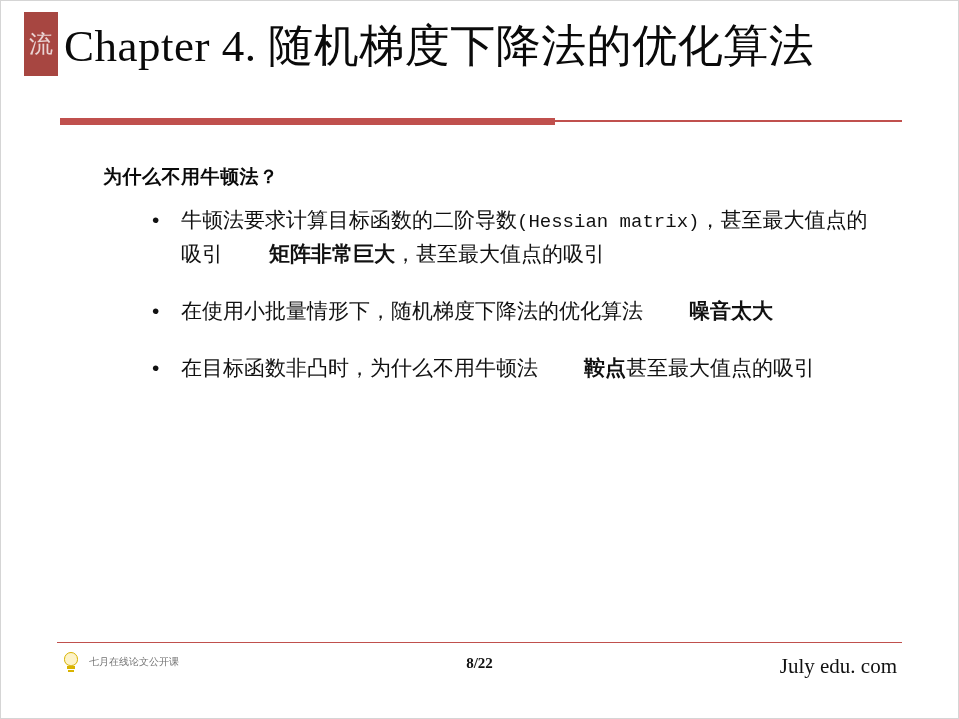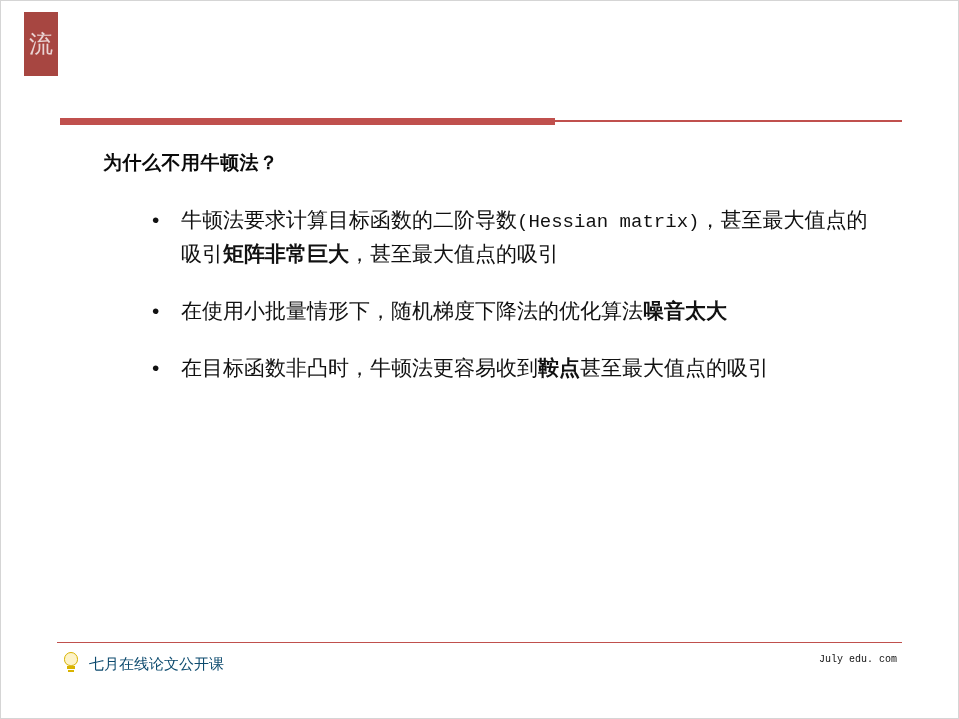--- a/index.html
+++ b/index.html
@@ -83,21 +83,21 @@
   
   .content {
     position: absolute;
     left: 0;
     top: 140px;
     width: 959px;
   }
   .subhead {
     position: absolute;
     left: 103px;
-    top: 10px;
+    top: 24px;
     font-size: 19px;
     font-weight: bold;
     color: #0a0a0a;
     letter-spacing: 0.5px;
   }
   .bullets {
     position: absolute;
     left: 148px;
     top: 64px;
     width: 740px;
@@ -113,20 +113,21 @@
   .bullet .dot {
     position: absolute;
     left: 4px;
     top: 0;
     font-size: 21px;
     line-height: 31px;
     color: #111111;
   }
   .bullet b {
     font-weight: bold;
+    margin-left: 46px;
   }
   .latin {
     font-family: Liberation Mono, monospace;
     font-size: 19px;
   }
 
   
   .footer-rule {
     position: absolute;
     left: 57px;
@@ -166,79 +167,81 @@
     left: 6px;
     top: 18px;
     width: 6px;
     height: 2px;
     background: #d9b300;
   }
   .footer-left {
     position: absolute;
     left: 89px;
     top: 655px;
-    font-size: 15px;
-    color: #0c4a6e;
+    font-size: 10px;
+    color: #737373;
   }
   .footer-center {
     position: absolute;
     left: 0;
     top: 655px;
     width: 959px;
     text-align: center;
     font-size: 15px;
     font-weight: bold;
     font-family: "Liberation Serif", serif;
     color: #111111;
   }
   .footer-right {
     position: absolute;
     right: 62px;
     top: 654px;
-    font-size: 10px;
-    font-family: Liberation Mono, monospace;
+    font-size: 21px;
+    font-family: Liberation Serif, serif;
     color: #111111;
   }
   .frame {
     position: absolute;
     left: 0;
     top: 0;
     width: 959px;
     height: 719px;
     border: 1px solid #d5d5d5;
     box-sizing: border-box;
     pointer-events: none;
   }
 </style>
 </head>
 <body>
 
 <div class="slide">
 
   <div class="header">
     <div class="seal">流</div>
+    <div class="title">Chapter 4. 随机梯度下降法的优化算法</div>
   </div>
 
   <div class="rule-wrap">
     <div class="rule-thin"></div>
     <div class="rule-thick"></div>
   </div>
 
   <div class="content">
     <div class="subhead">为什么不用牛顿法？</div>
     <div class="bullets">
         <div class="bullet"><span class="dot">•</span><span>牛顿法要求计算目标函数的二阶导数</span><span class="latin">(Hessian matrix)</span><span>，甚至最大值点的吸引</span><b>矩阵非常巨大</b><span>，甚至最大值点的吸引</span></div>
         <div class="bullet"><span class="dot">•</span><span>在使用小批量情形下，随机梯度下降法的优化算法</span><b>噪音太大</b></div>
-        <div class="bullet"><span class="dot">•</span><span>在目标函数非凸时，牛顿法更容易收到</span><b>鞍点</b><span>甚至最大值点的吸引</span></div>
+        <div class="bullet"><span class="dot">•</span><span>在目标函数非凸时，为什么不用牛顿法</span><b>鞍点</b><span>甚至最大值点的吸引</span></div>
       </div>
   </div>
 
   <div class="footer-rule"></div>
   <div class="bulb">
     <div class="glass"></div>
     <div class="base"></div>
     <div class="base2"></div>
   </div>
   <div class="footer-left">七月在线论文公开课</div>
+  <div class="footer-center">8/22</div>
   <div class="footer-right">July edu. com</div>
 
   <div class="frame"></div>
 </div>
 
 </body></html>

